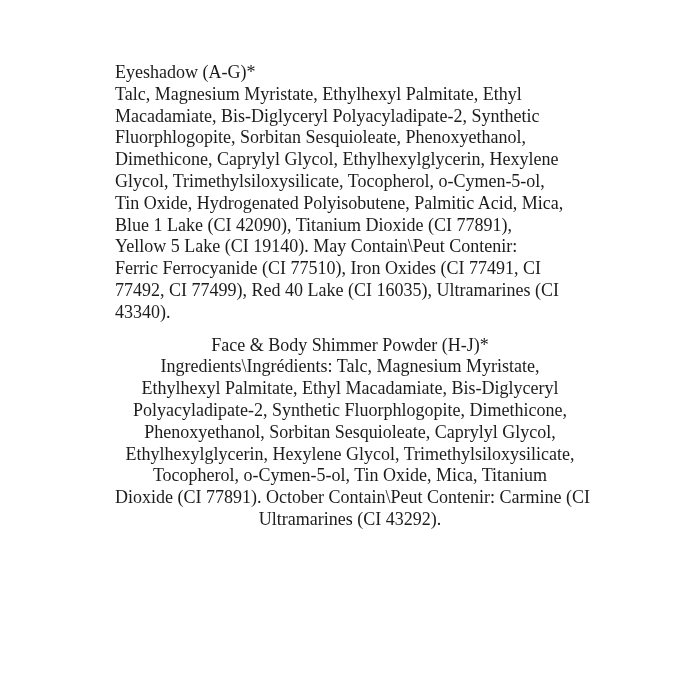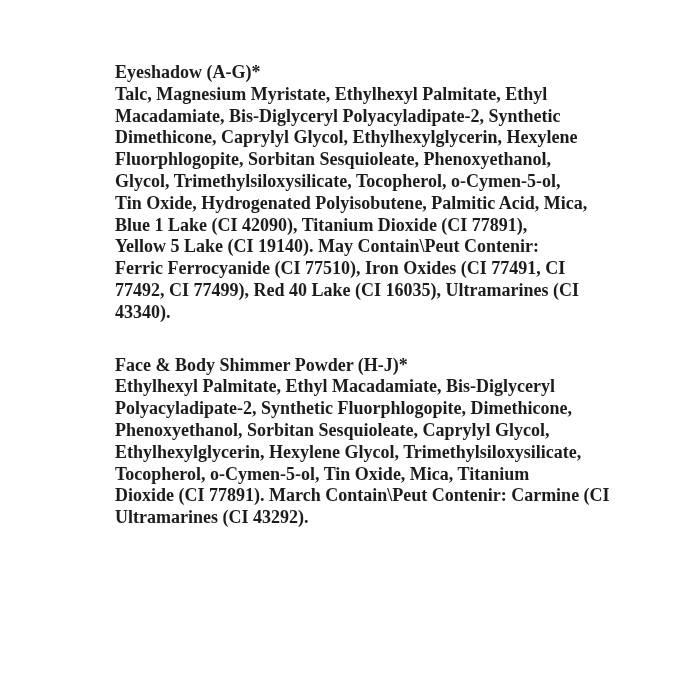--- a/index.html
+++ b/index.html
@@ -18,55 +18,56 @@
     position: absolute;
     left: 115px;
     top: 62px;
     width: 470px;
     font-size: 18px;
     line-height: 21.8px;
     color: #1c1c1c;
     -webkit-font-smoothing: antialiased;
   }
   .section + .section {
-    margin-top: 31px;
+    margin-top: 11px;
+    text-align: center;
   }
   .line {
     white-space: pre;
-    font-weight: bold;
   }
 </style>
 </head>
 <body>
 
 <div class="doc">
 
   <div class="section">
     <div class="line">Eyeshadow (A-G)*</div>
     <div>
         <div class="line">Talc, Magnesium Myristate, Ethylhexyl Palmitate, Ethyl</div>
         <div class="line">Macadamiate, Bis-Diglyceryl Polyacyladipate-2, Synthetic</div>
+        <div class="line">Fluorphlogopite, Sorbitan Sesquioleate, Phenoxyethanol,</div>
         <div class="line">Dimethicone, Caprylyl Glycol, Ethylhexylglycerin, Hexylene</div>
-        <div class="line">Fluorphlogopite, Sorbitan Sesquioleate, Phenoxyethanol,</div>
         <div class="line">Glycol, Trimethylsiloxysilicate, Tocopherol, o-Cymen-5-ol,</div>
         <div class="line">Tin Oxide, Hydrogenated Polyisobutene, Palmitic Acid, Mica,</div>
         <div class="line">Blue 1 Lake (CI 42090), Titanium Dioxide (CI 77891),</div>
         <div class="line">Yellow 5 Lake (CI 19140). May Contain\Peut Contenir:</div>
         <div class="line">Ferric Ferrocyanide (CI 77510), Iron Oxides (CI 77491, CI</div>
         <div class="line">77492, CI 77499), Red 40 Lake (CI 16035), Ultramarines (CI</div>
         <div class="line">43340).</div>
       </div>
   </div>
 
   <div class="section">
     <div class="line">Face &amp; Body Shimmer Powder (H-J)*</div>
     <div>
+        <div class="line">Ingredients\Ingrédients: Talc, Magnesium Myristate,</div>
         <div class="line">Ethylhexyl Palmitate, Ethyl Macadamiate, Bis-Diglyceryl</div>
         <div class="line">Polyacyladipate-2, Synthetic Fluorphlogopite, Dimethicone,</div>
         <div class="line">Phenoxyethanol, Sorbitan Sesquioleate, Caprylyl Glycol,</div>
         <div class="line">Ethylhexylglycerin, Hexylene Glycol, Trimethylsiloxysilicate,</div>
         <div class="line">Tocopherol, o-Cymen-5-ol, Tin Oxide, Mica, Titanium</div>
-        <div class="line">Dioxide (CI 77891). March Contain\Peut Contenir: Carmine (CI</div>
+        <div class="line">Dioxide (CI 77891). October Contain\Peut Contenir: Carmine (CI</div>
         <div class="line">Ultramarines (CI 43292).</div>
       </div>
   </div>
 
 </div>
 
 </body></html>

